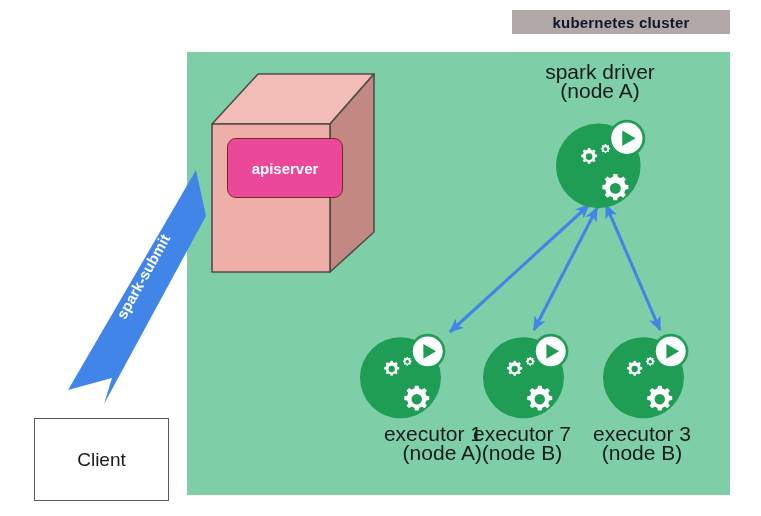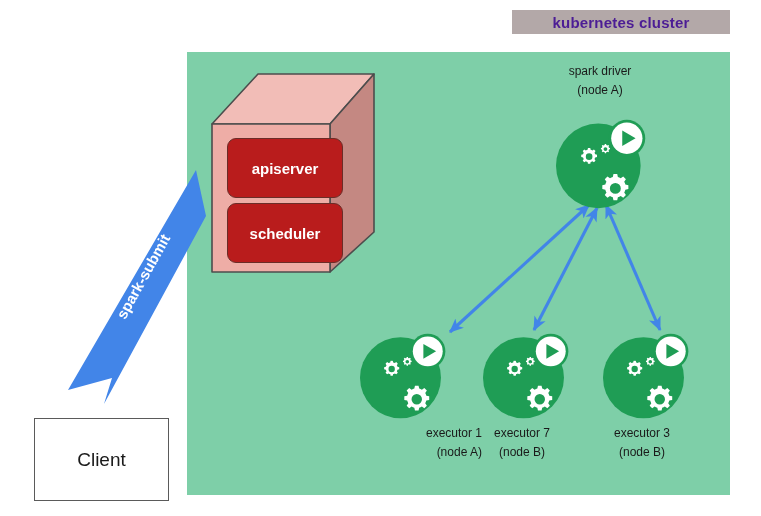--- a/index.html
+++ b/index.html
@@ -28,21 +28,21 @@
     height: 443px;
     background: #7ecfa8;
   }
   #cluster-label {
     position: absolute;
     left: 512px;
     top: 10px;
     width: 218px;
     height: 24px;
     background: #b3a8a8;
-    color: #4c1d95;
+    color: #0f172a;
     font-size: 15px;
     font-weight: bold;
     display: flex;
     align-items: center;
     justify-content: center;
     letter-spacing: 0.2px;
   }
   
   #client-box {
     position: absolute;
@@ -62,38 +62,38 @@
   
   #cube-wrap {
     position: absolute;
     left: 205px;
     top: 62px;
     width: 180px;
     height: 222px;
   }
   .box-chip {
     position: absolute;
-    background: #b91c1c;
+    background: #ec4899;
     border: 1.5px solid #6b2d28;
     border-radius: 9px;
     color: #ffffff;
     font-size: 15px;
     font-weight: bold;
     display: flex;
     align-items: center;
     justify-content: center;
   }
   #chip-apiserver { left: 22px; top: 76px; width: 114px; height: 58px; }
   #chip-scheduler { left: 22px; top: 141px; width: 114px; height: 58px; }
   
   .node-label {
     position: absolute;
     text-align: center;
     color: #1a1a1a;
-    font-size: 12px;
+    font-size: 21px;
     line-height: 19px;
     white-space: pre-line;
   }
   #label-driver {
     left: 520px; top: 62px; width: 160px;
   }
   #label-ex1 { left: 322px; top: 424px; width: 160px; text-align: right; }
   #label-ex2 { left: 442px; top: 424px; width: 160px; }
   #label-ex3 { left: 562px; top: 424px; width: 160px; }
   
@@ -201,21 +201,20 @@
     <g>
       <use href="#node-graphic" x="483" y="332" width="88" height="88"></use>
     </g>
     <g>
       <use href="#node-graphic" x="603" y="332" width="88" height="88"></use>
     </g>
   </svg>
 
   <div id="cube-wrap">
     <div class="box-chip" id="chip-apiserver">apiserver</div>
-    <div class="box-chip" id="chip-scheduler">scheduler</div>
   </div>
 
   <div id="spark-submit-text">spark-submit</div>
 
   <div class="node-label" id="label-driver">spark driver
 (node A)</div>
   <div class="node-label" id="label-ex1">executor 1
 (node A)</div>
   <div class="node-label" id="label-ex2">executor 7
 (node B)</div>

